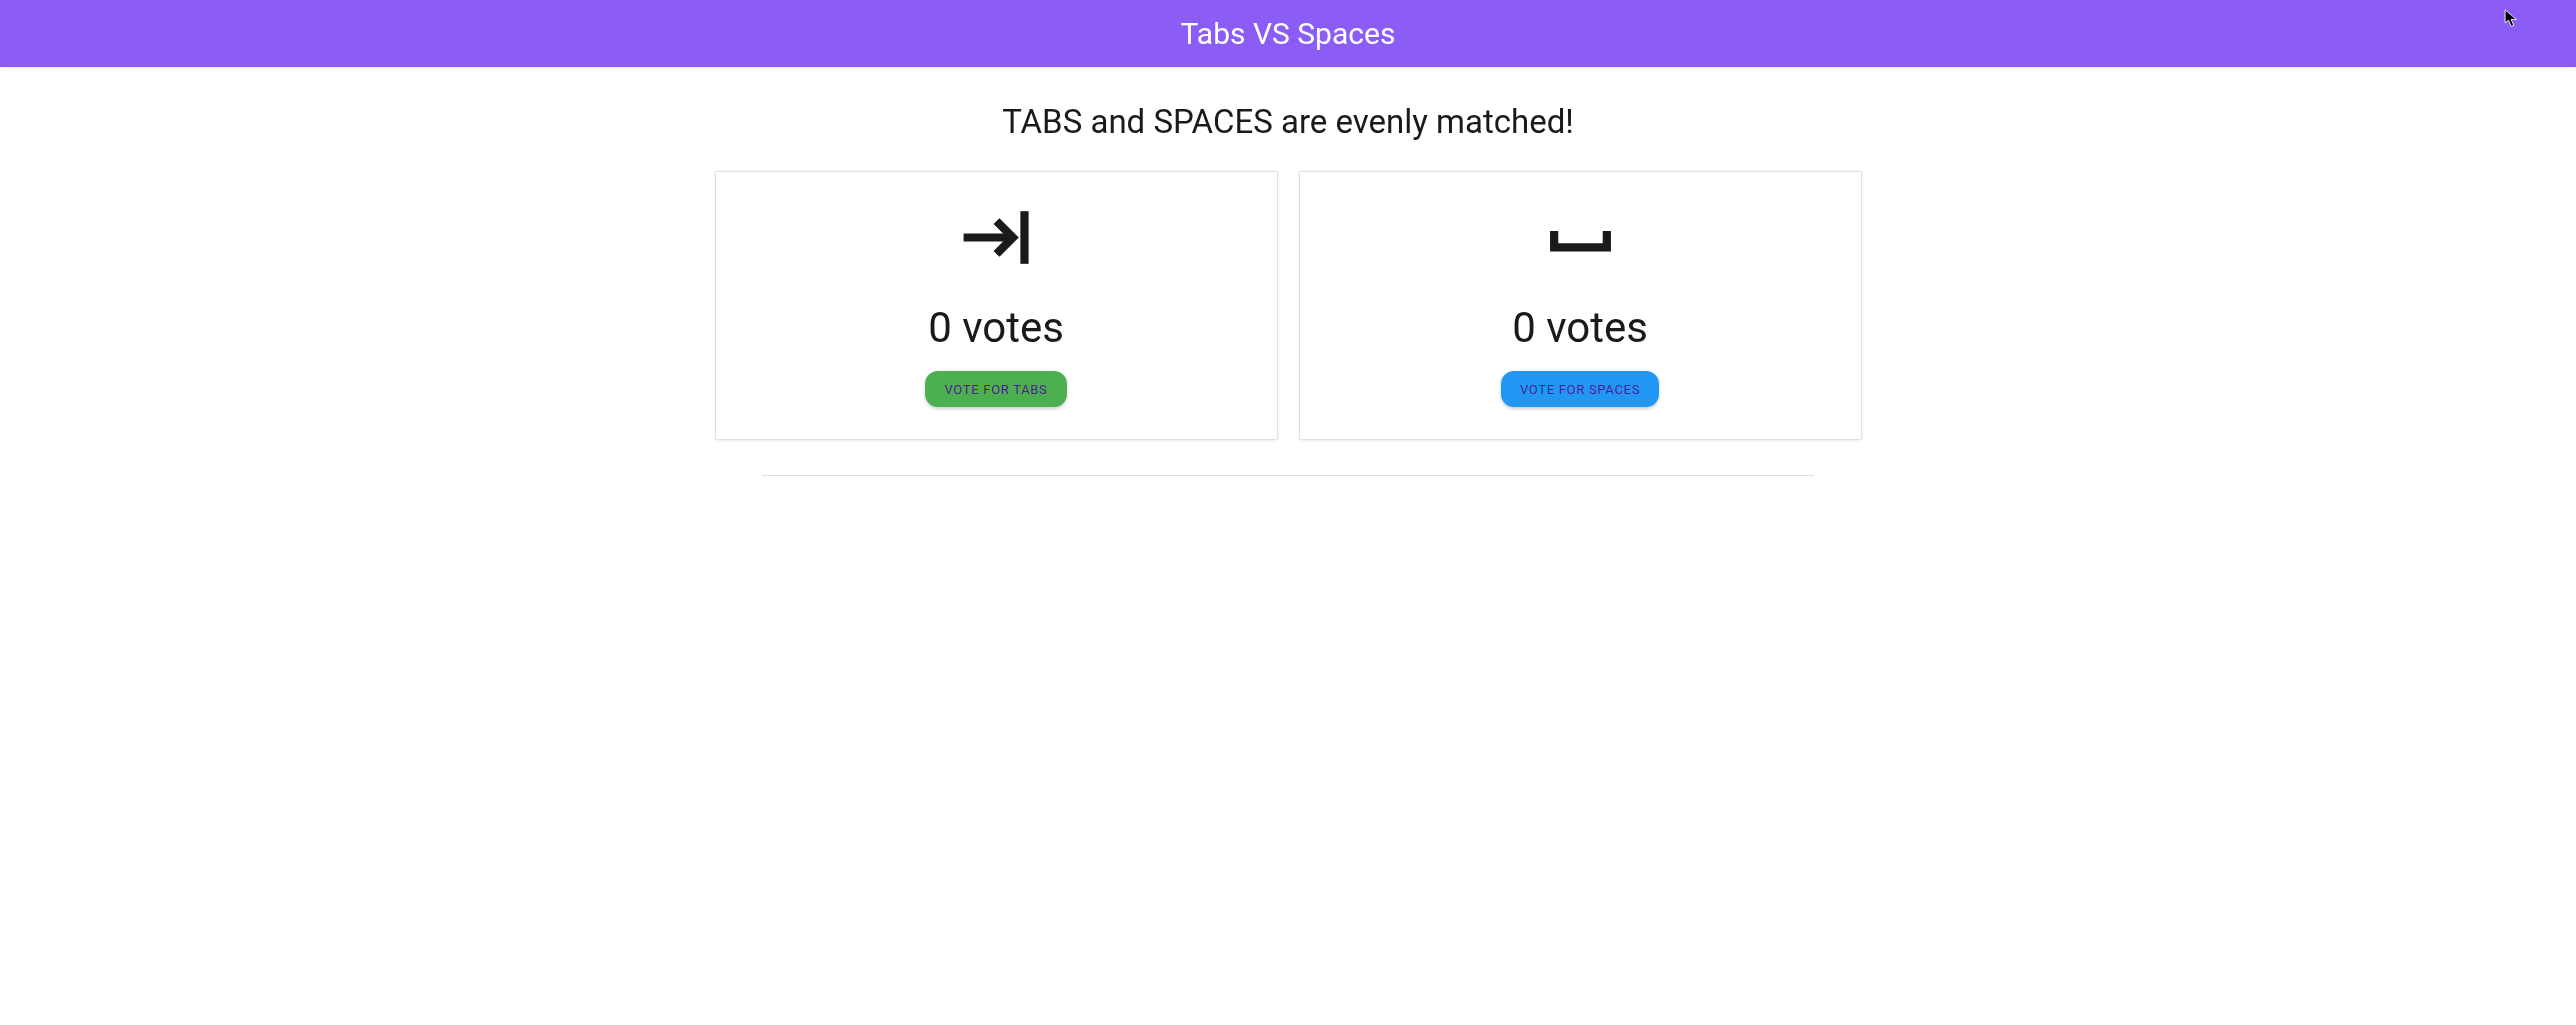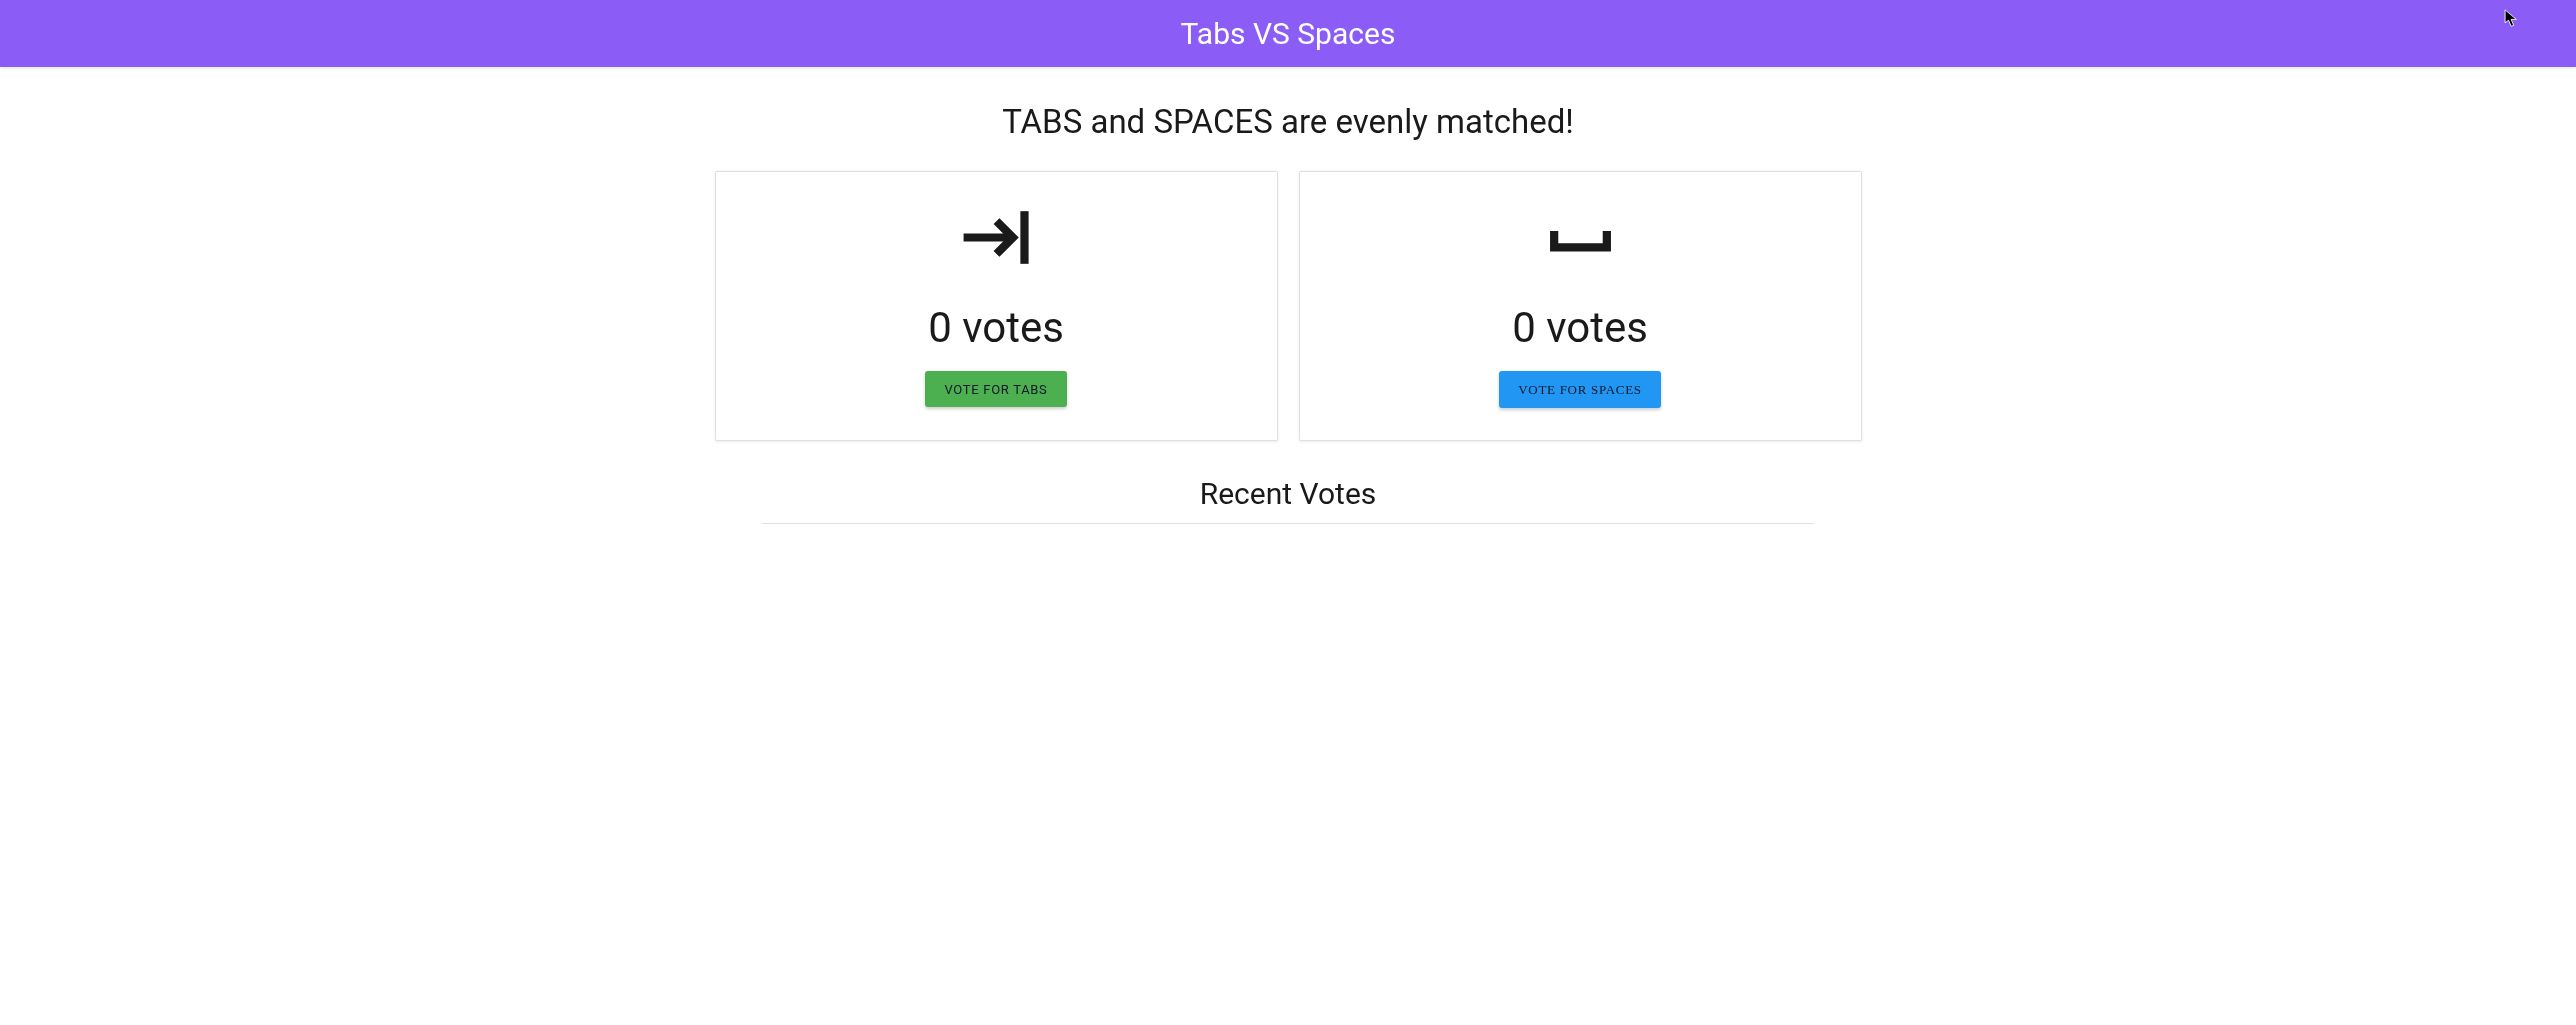--- a/index.html
+++ b/index.html
@@ -66,33 +66,32 @@
       font-weight: 400;
       margin-bottom: 19px;
       color: #1a1a1a;
       text-align: right;
     }
     .vote-btn {
       border: none;
       padding: 10.5px 19px;
       font-size: 13px;
       letter-spacing: 0.7px;
-      color: #0f172a;
-      border-radius: 3px;
+      color: #4c1d95;
+      border-radius: 13px;
       cursor: pointer;
       text-transform: uppercase;
       box-shadow: 0 1.8px 3.5px rgba(0,0,0,0.2);
       font-family: inherit;
     }
     .btn-green {
       background: #4caf50;
     }
     .btn-blue {
       background: #2196f3;
-      font-family: Liberation Serif, serif;
     }
     .recent-heading {
       text-align: center;
       font-size: 30px;
       font-weight: 400;
       margin-top: 17.5px;
       margin-bottom: 12.3px;
       color: #1a1a1a;
     }
     .divider {
@@ -138,21 +137,20 @@
         <svg viewBox="0 0 48 48" fill="none" stroke="#1a1a1a" stroke-width="5" stroke-linecap="butt">
           <polyline points="8,20 8,30 40,30 40,20" fill="none"></polyline>
         </svg>
       </div>
       <div class="vote-count">0 votes</div>
       <button class="vote-btn btn-blue">VOTE FOR SPACES</button>
     </div>
 
   </div>
 
-  <h3 class="recent-heading">Recent Votes</h3>
   <hr class="divider">
 
 </div>
 
 <div class="cursor">
   <svg width="16" height="19" viewBox="0 0 18 22">
     <path d="M1 1 L1 16 L5 13 L8 20 L11 19 L8 12 L14 12 Z" fill="#000" stroke="#fff" stroke-width="1"></path>
   </svg>
 </div>
 

